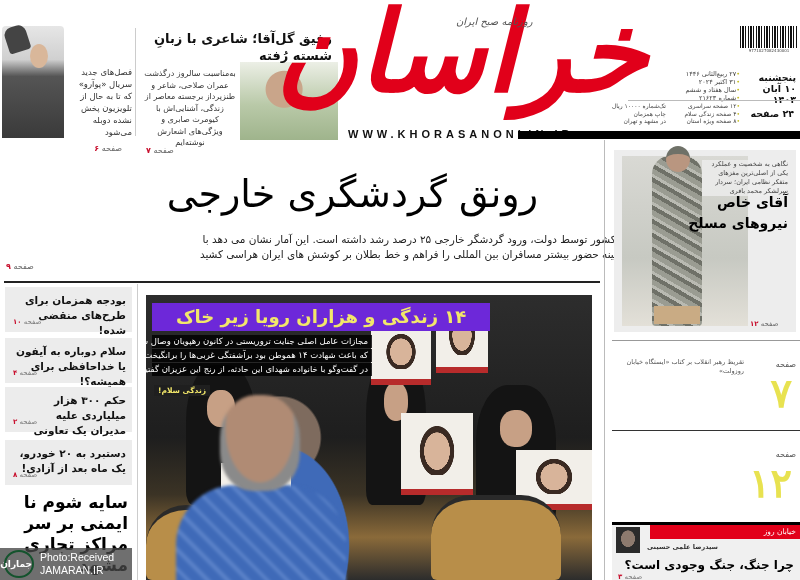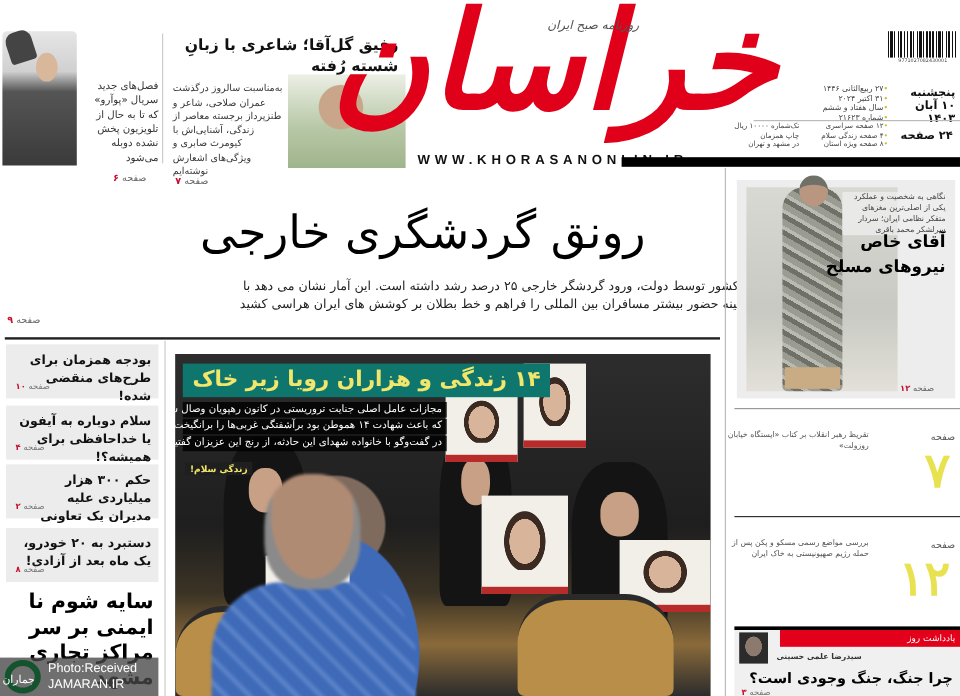--- a/index.html
+++ b/index.html
@@ -17,21 +17,21 @@
   .hercule-body { position: absolute; right: 0; top: 44px; width: 62px; font-size: 8.5px; line-height: 12px; color: #333; text-align: right; }
   .hercule-page { position: absolute; right: 10px; top: 122px; font-size: 8px; color: #666; }
   .hercule-page b, .rafiq-page b { color: #c8102e; }
 
   .teaser-divider { left: 135px; top: 28px; width: 1px; height: 108px; background: #ccc; }
 
   .teaser-rafiq { left: 140px; top: 22px; width: 200px; height: 118px; }
   .rafiq-photo { position: absolute; left: 100px; top: 40px; width: 98px; height: 78px;
     background: radial-gradient(circle at 45% 35%, #c9a58a 0 18px, transparent 19px), linear-gradient(180deg, #ecefe6 0%, #b9c9a8 55%, #9fb48c 100%); }
   .rafiq-title { position: absolute; right: 8px; top: 8px; width: 190px; font-weight: bold; font-size: 13px; line-height: 17px; text-align: right; }
-  .rafiq-body { position: absolute; right: 104px; top: 46px; width: 92px; font-size: 8px; line-height: 11.5px; color: #333; text-align: left; }
+  .rafiq-body { position: absolute; right: 104px; top: 46px; width: 92px; font-size: 8px; line-height: 11.5px; color: #333; text-align: center; }
   .rafiq-page { position: absolute; left: 6px; top: 124px; font-size: 8px; color: #666; direction: rtl; }
 
   
   .logo { left: 348px; top: 6px; width: 300px; height: 118px; }
   .logo-text { position: absolute; right: 0; top: -10px; font-family: "DejaVu Serif", serif; font-size: 112px; font-weight: bold; font-style: italic; color: #e1001a; letter-spacing: -6px; line-height: 1; }
   .logo-sub { position: absolute; left: 108px; top: 10px; font-size: 10px; color: #555; font-style: italic; }
   .site-url { left: 348px; top: 128px; font-family: "Liberation Sans", sans-serif; font-weight: bold; font-size: 11px; letter-spacing: 4px; color: #111; direction: ltr; }
   .url-bar { left: 518px; top: 131px; width: 282px; height: 8px; background: #000; }
 
   .barcode { left: 740px; top: 26px; width: 58px; height: 22px; background: repeating-linear-gradient(90deg, #111 0 1px, #fff 1px 2px, #111 2px 4px, #fff 4px 5px, #111 5px 6px, #fff 6px 8px); }
@@ -55,40 +55,40 @@
   
   .brief { left: 5px; width: 127px; height: 45px; background: #ececec; padding: 6px 6px 0 4px; text-align: right; }
   .brief-title { font-weight: bold; font-size: 10.5px; line-height: 15px; color: #111; }
   .brief-page { position: absolute; left: 8px; bottom: 6px; font-size: 7px; color: #777; }
   .brief-page b { color: #c8102e; }
   .left-col-rule { left: 137px; top: 284px; width: 1px; height: 296px; background: #ccc; }
 
   .lower-headline { right: 672px; top: 492px; width: 126px; font-weight: 900; font-size: 17px; line-height: 21px; text-align: right; color: #000; }
 
   .photo-watermark { left: 0; top: 548px; width: 132px; height: 32px; background: rgba(70,70,70,0.78); }
-  .wm-logo { position: absolute; left: 4px; top: 2px; width: 30px; height: 28px; border: 5px solid #14532d; border-radius: 50%; color: #fff; font-size: 9px; line-height: 24px; font-weight: normal; }
+  .wm-logo { position: absolute; left: 4px; top: 2px; width: 30px; height: 28px; border: 2px solid #14532d; border-radius: 50%; color: #fff; font-size: 9px; line-height: 24px; font-weight: bold; }
   .wm-text { position: absolute; left: 40px; top: 3px; color: #fff; font-family: "Liberation Sans", sans-serif; font-size: 10.5px; line-height: 13px; direction: ltr; text-align: left; }
 
   
   .photo-story { left: 146px; top: 295px; width: 446px; height: 285px; overflow: hidden; background: #3b3b3b; }
   .photo-bg { position: absolute; inset: 0;
     background:
       radial-gradient(ellipse 70px 100px at 30% 88%, #3f6ab8 0 98%, transparent 100%),
       radial-gradient(circle at 30% 50%, #7e6b5e 0 40px, transparent 42px),
       linear-gradient(180deg, #2d2d2d 0%, #1e1e1e 50%, #3b3325 70%, #8a6a3a 85%, #2c2c2c 100%); }
   .portrait { position: absolute; background: #f2efe9; border-bottom: 6px solid #b72b2b; }
   .portrait .face { position: absolute; left: 22%; top: 12%; width: 56%; height: 70%; background: radial-gradient(ellipse at 50% 55%, #d8b49a 0 45%, #3a2a22 46% 60%, transparent 62%); }
   .woman { position: absolute; background: #141414; border-radius: 40% 40% 10% 10%; }
   .woman .face { position: absolute; left: 30%; top: 18%; width: 40%; height: 26%; background: #c7a085; border-radius: 45%; }
   .defendant { position: absolute; left: 30px; top: 100px; width: 170px; height: 190px; }
   .def-head { position: absolute; left: 44px; top: 0; width: 80px; height: 96px; background: radial-gradient(ellipse at 50% 35%, #b08b74 0 60%, #8a8a8a 62% 100%); border-radius: 45% 45% 40% 40%; filter: blur(1.5px); }
   .def-body { position: absolute; left: 0; top: 90px; width: 170px; height: 100px; background: repeating-linear-gradient(45deg, #3f6ab8 0 10px, #5a82c8 10px 14px); border-radius: 60px 60px 0 0; filter: blur(1.5px); }
   .chair { position: absolute; background: #b88e49; border-radius: 40px 40px 6px 6px; border-top: 5px solid #2a2a2a; }
 
-  .story-headline-box { position: absolute; left: 6px; top: 8px; background: #0f766e; padding: 2px 8px; }
+  .story-headline-box { position: absolute; left: 6px; top: 8px; background: #6d28d9; padding: 2px 24px; }
   .story-headline { font-weight: 900; font-size: 18px; line-height: 24px; color: #f2e76a; white-space: nowrap; }
   .story-lead { position: absolute; left: 6px; top: 40px; width: 220px; }
   .story-lead-line { display: block; background: rgba(0,0,0,0.82); color: #fff; font-size: 8.5px; line-height: 13px; padding: 0 4px; margin-bottom: 1px; text-align: right; white-space: nowrap; }
   .story-tag { position: absolute; left: 8px; top: 90px; background: #1f1f1f; color: #f2e76a; font-size: 7.5px; padding: 1px 4px; font-weight: bold; }
 
   
   .right-col-rule { left: 604px; top: 140px; width: 1px; height: 440px; background: #bbb; }
   .feature-box { left: 614px; top: 150px; width: 182px; height: 182px; background: #ededed; }
   .feature-photo { position: absolute; left: 8px; top: 6px; width: 126px; height: 170px;
     background: linear-gradient(180deg, #d9d9d4 0%, #c7c9c2 60%, #e3e0d8 100%); }
@@ -102,21 +102,21 @@
   .feature-page b { color: #c8102e; }
 
   .right-rule-1 { left: 612px; top: 340px; width: 188px; height: 1px; background: #999; }
   .right-rule-2 { left: 612px; top: 430px; width: 188px; height: 1px; background: #333; }
 
   .item-p7, .item-p12 { left: 610px; width: 190px; height: 86px; }
   .item-p7 { top: 358px; }
   .item-p12 { top: 448px; }
   .item-page-label { position: absolute; right: 4px; top: 2px; font-size: 8px; color: #555; }
   .item-page-num { position: absolute; right: 8px; top: 14px; font-size: 40px; line-height: 42px; color: #e8e250; font-weight: bold; font-family: "Liberation Sans", sans-serif; }
-  .item-kicker { position: absolute; right: 76px; top: 0; width: 122px; font-size: 6.5px; line-height: 9px; color: #555; text-align: right; }
+  .item-kicker { position: absolute; right: 56px; top: 0; width: 122px; font-size: 6.5px; line-height: 9px; color: #555; text-align: right; }
   .item-title { position: absolute; right: 64px; top: 24px; width: 126px; font-weight: bold; font-size: 12px; line-height: 18px; color: #000; text-align: right; }
 
   .oped { left: 612px; top: 522px; width: 188px; height: 58px; background: #f0f0f0; border-top: 3px solid #000; }
   .oped-band { position: absolute; right: 0; top: 0; width: 150px; height: 14px; background: #e2001a; color: #fff; font-size: 7.5px; line-height: 14px; padding-right: 4px; text-align: right; }
   .oped-photo { position: absolute; left: 4px; top: 2px; width: 24px; height: 26px; background: radial-gradient(ellipse at 50% 45%, #8d7a6e 0 40%, #2b2b2b 42% 100%); }
   .oped-author { position: absolute; right: 82px; top: 18px; font-size: 6.5px; color: #333; font-weight: bold; }
   .oped-title { position: absolute; right: 6px; top: 32px; font-weight: bold; font-size: 12px; line-height: 16px; color: #000; }
   .oped-page { position: absolute; left: 6px; top: 48px; font-size: 7px; color: #777; }
   .oped-page b { color: #c8102e; }
 </style>
@@ -272,22 +272,21 @@
   <div class="item-page-label">صفحه</div>
   <div class="item-page-num">۷</div>
   <div class="item-kicker">تقریظ رهبر انقلاب بر کتاب «ایستگاه خیابان روزولت»</div>
 </div>
 
 <div class="abs right-rule-2"></div>
 
 <div class="abs item-p12">
   <div class="item-page-label">صفحه</div>
   <div class="item-page-num">۱۲</div>
-  <div class="item-kicker">بررسی مواضع رسمی مسکو و پکن پس از حمله رژیم صهیونیستی به خاک ایران</div>
 </div>
 
 <div class="abs oped">
-  <div class="oped-band">یادداشت روز</div>
+  <div class="oped-band">خیابان روز</div>
   <div class="oped-photo"></div>
   <div class="oped-author">سیدرضا علمی حسینی</div>
   <div class="oped-title">چرا جنگ، جنگ وجودی است؟</div>
   <div class="oped-page"><span>صفحه</span> <b>۳</b></div>
 </div>
 
 </body></html>

